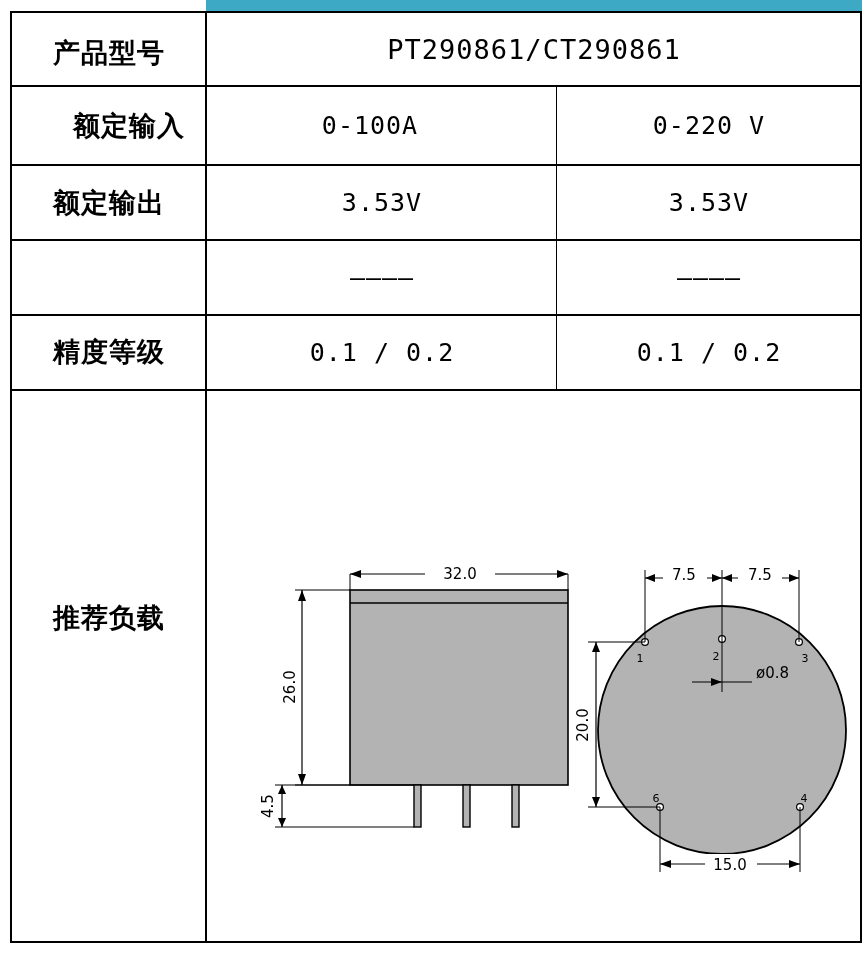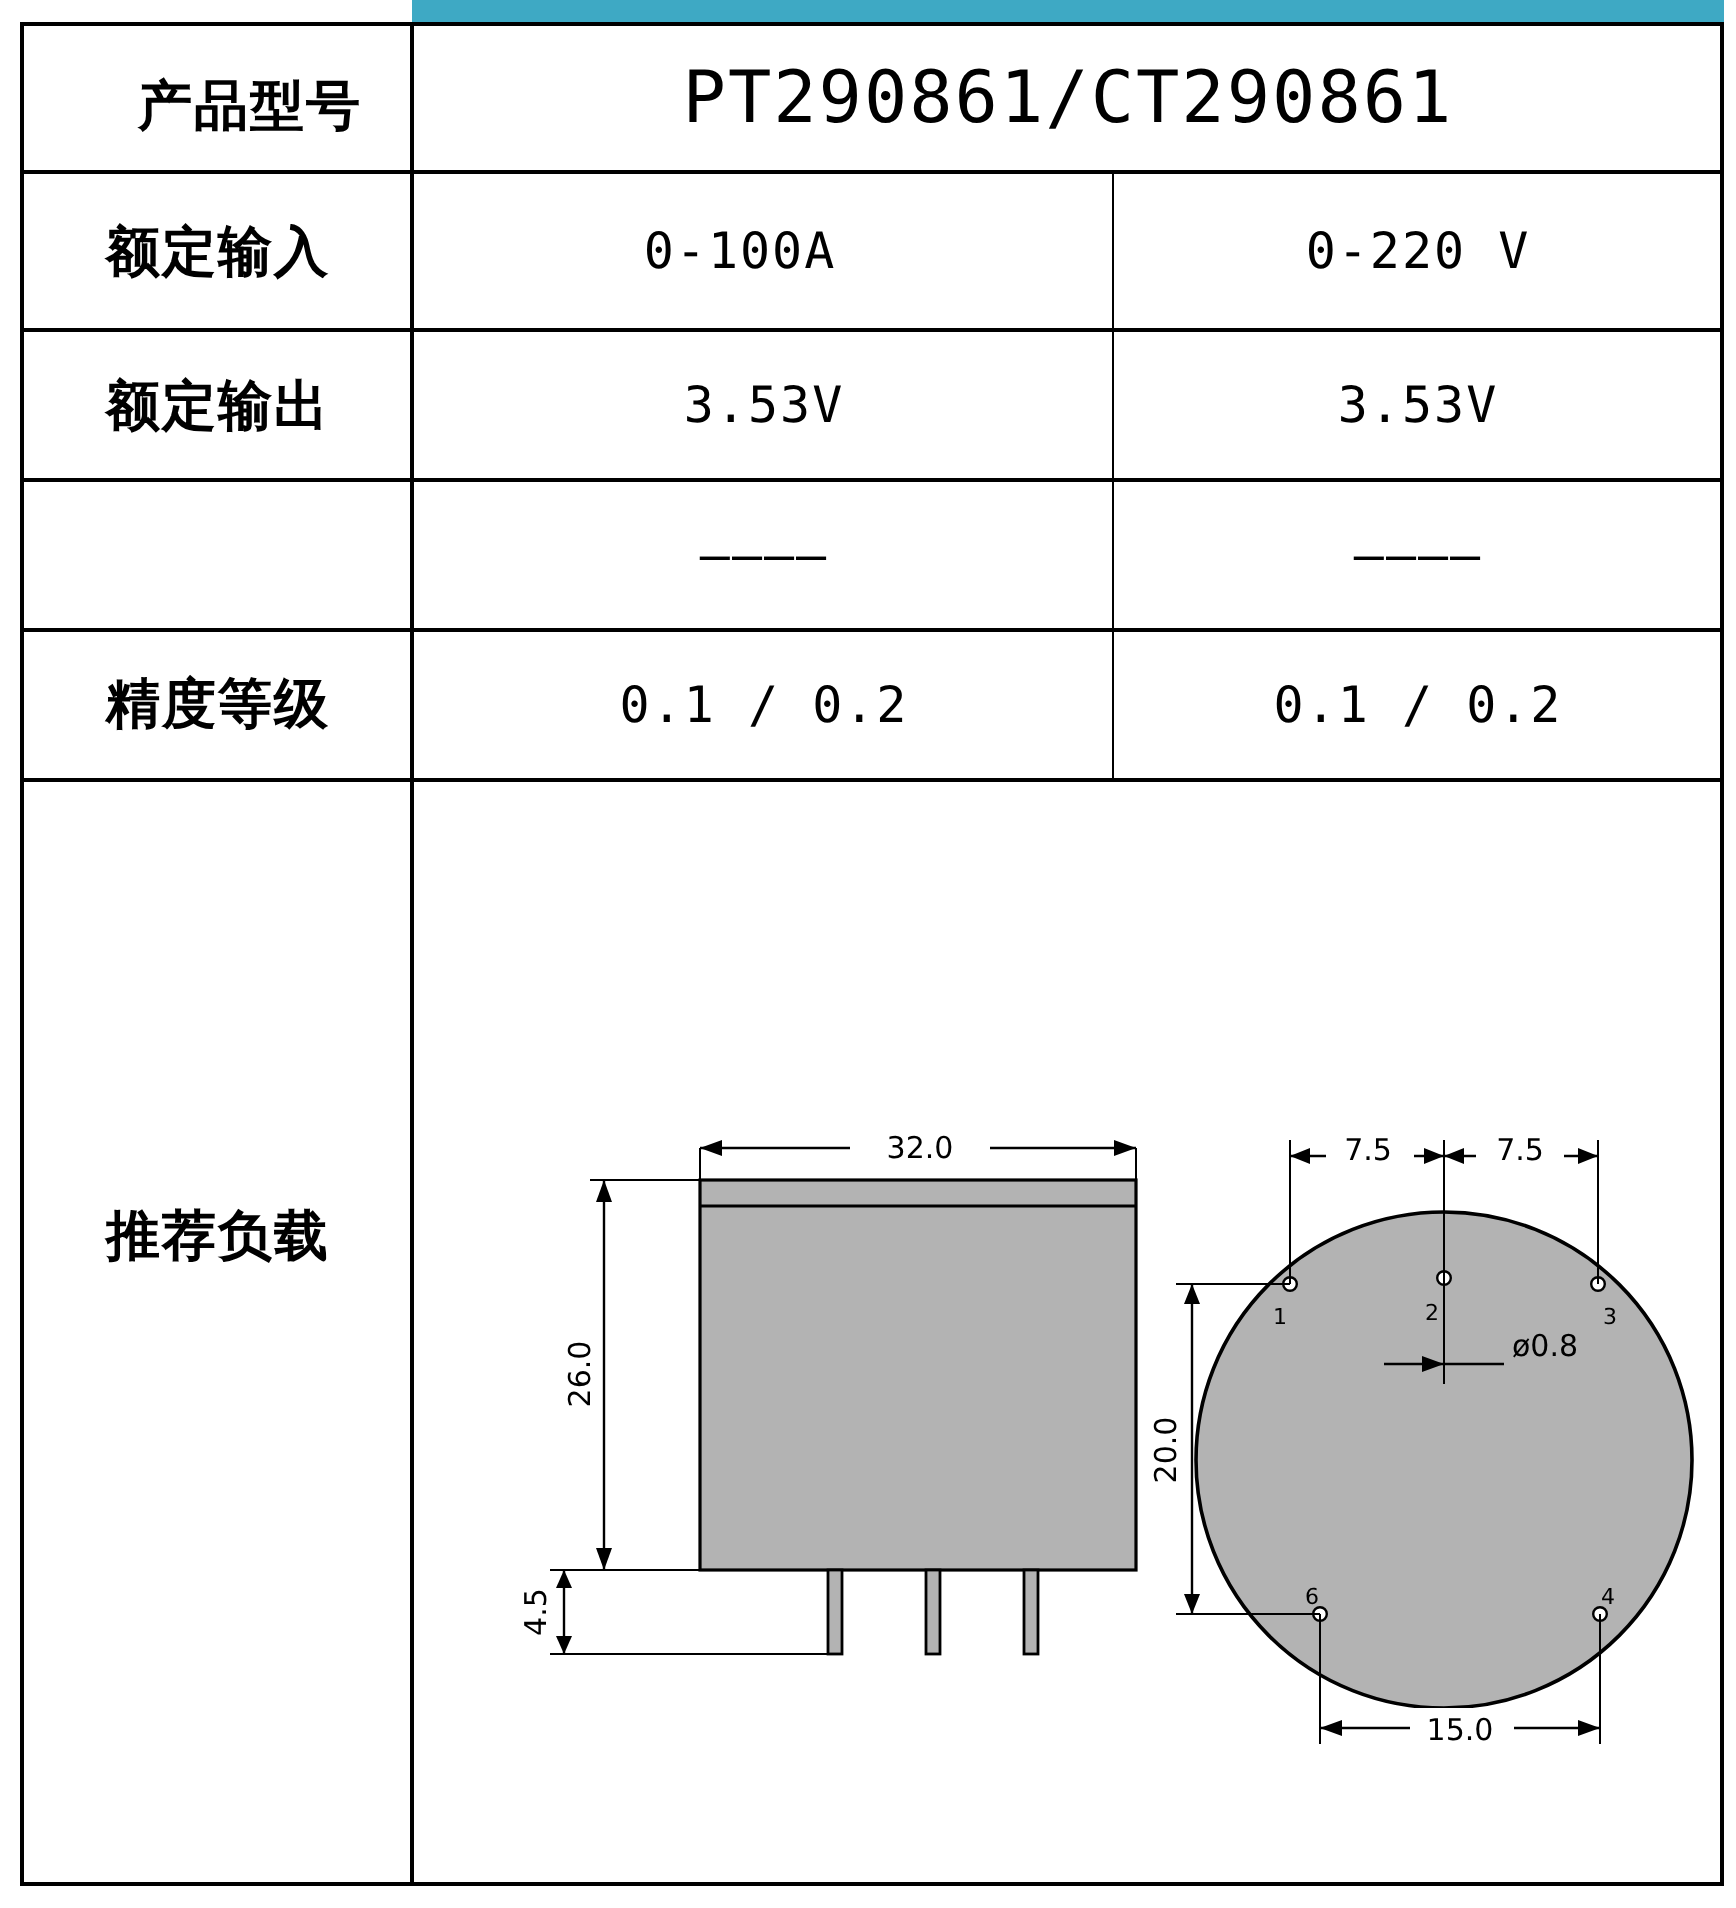--- a/index.html
+++ b/index.html
@@ -132,24 +132,24 @@
 
   <div class="hline" style="top:85px;"></div>
   <div class="hline" style="top:164px;"></div>
   <div class="hline" style="top:239px;"></div>
   <div class="hline" style="top:314px;"></div>
   <div class="hline" style="top:389px;"></div>
 
   <div class="vline" style="left:205px; top:11px; height:932px;"></div>
   <div class="vline-thin" style="left:556px; top:86px; height:304px;"></div>
 
-  <div class="row-label" style="top:13px; height:80px;margin-left:16px;">产品型号</div>
-  <div class="cell-val" style="left:208px; top:13px; width:652px; height:72px; font-size:36px;">PT290861/CT290861</div>
-
-  <div class="row-label" style="top:87px; height:77px;">额定输入</div>
+  <div class="row-label" style="top:13px; height:80px;">产品型号</div>
+  <div class="cell-val" style="left:208px; top:13px; width:652px; height:72px; font-size:27px;">PT290861/CT290861</div>
+
+  <div class="row-label" style="top:87px; height:77px;margin-left:20px;">额定输入</div>
   <div class="cell-val" style="left:196px; top:87px; width:348px; height:77px;">0-100A</div>
   <div class="cell-val" style="left:558px; top:87px; width:302px; height:77px;">0-220 V</div>
 
   <div class="row-label" style="top:166px; height:73px;">额定输出</div>
   <div class="cell-val" style="left:208px; top:166px; width:348px; height:73px;">3.53V</div>
   <div class="cell-val" style="left:558px; top:166px; width:302px; height:73px;">3.53V</div>
 
   <div class="cell-val" style="left:208px; top:241px; width:348px; height:73px;">————</div>
   <div class="cell-val" style="left:558px; top:241px; width:302px; height:73px;">————</div>
 

